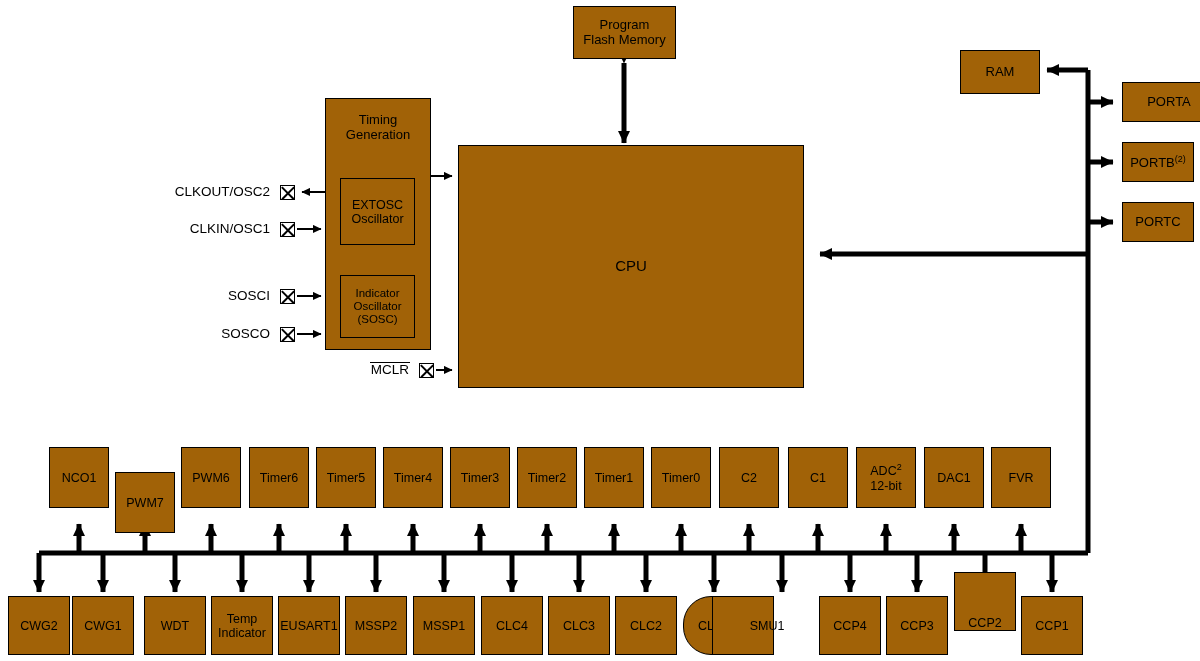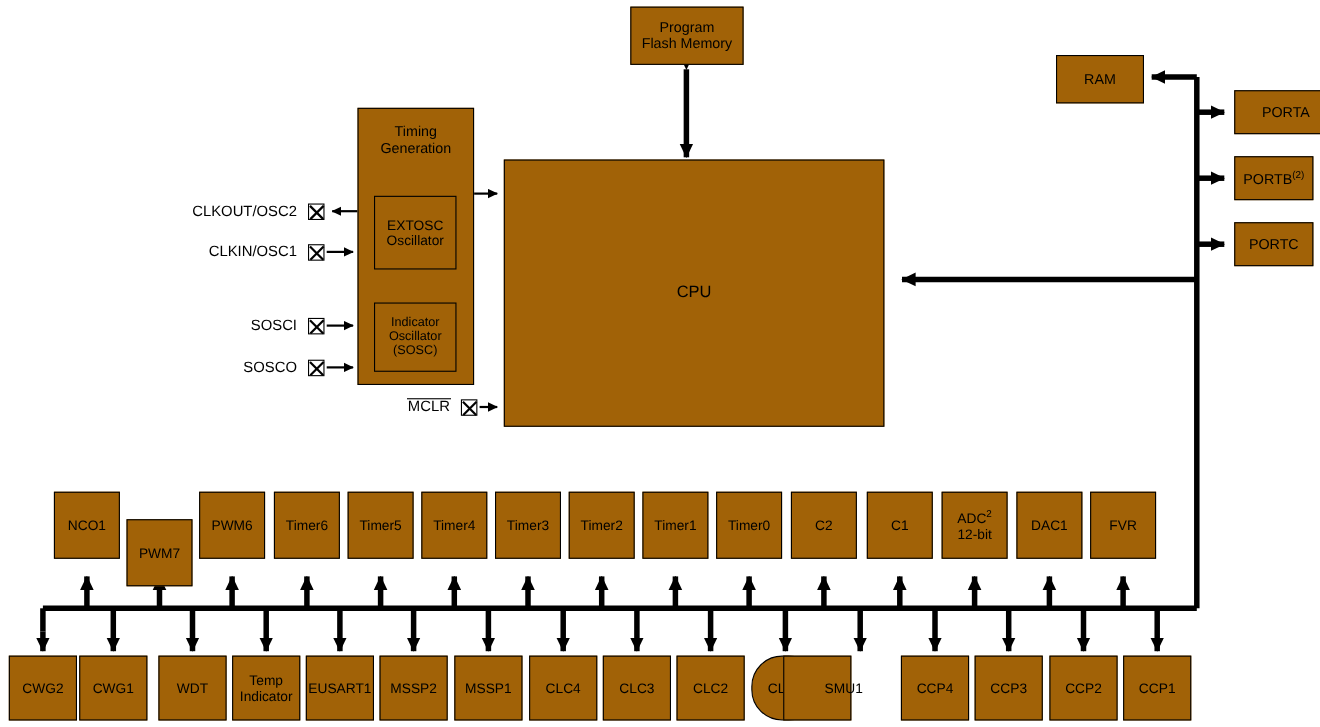--- a/index.html
+++ b/index.html
@@ -372,21 +372,21 @@
       <div class="box bott" style="left: 819px; top: 596px;">
         <div>
           <div>CCP4</div>
         </div>
       </div>
       <div class="box bott" style="left: 886px; top: 596px;">
         <div>
           <div>CCP3</div>
         </div>
       </div>
-      <div class="box bott" style="left: 954px; top: 596px;">
+      <div class="box bott" style="left: 954px; top: 572px; align-items: flex-end;">
         <div>
           <div>CCP2</div>
         </div>
       </div>
       <div class="box bott" style="left: 1021px; top: 596px;">
         <div>
           <div>CCP1</div>
         </div>
       </div>
     </div>

